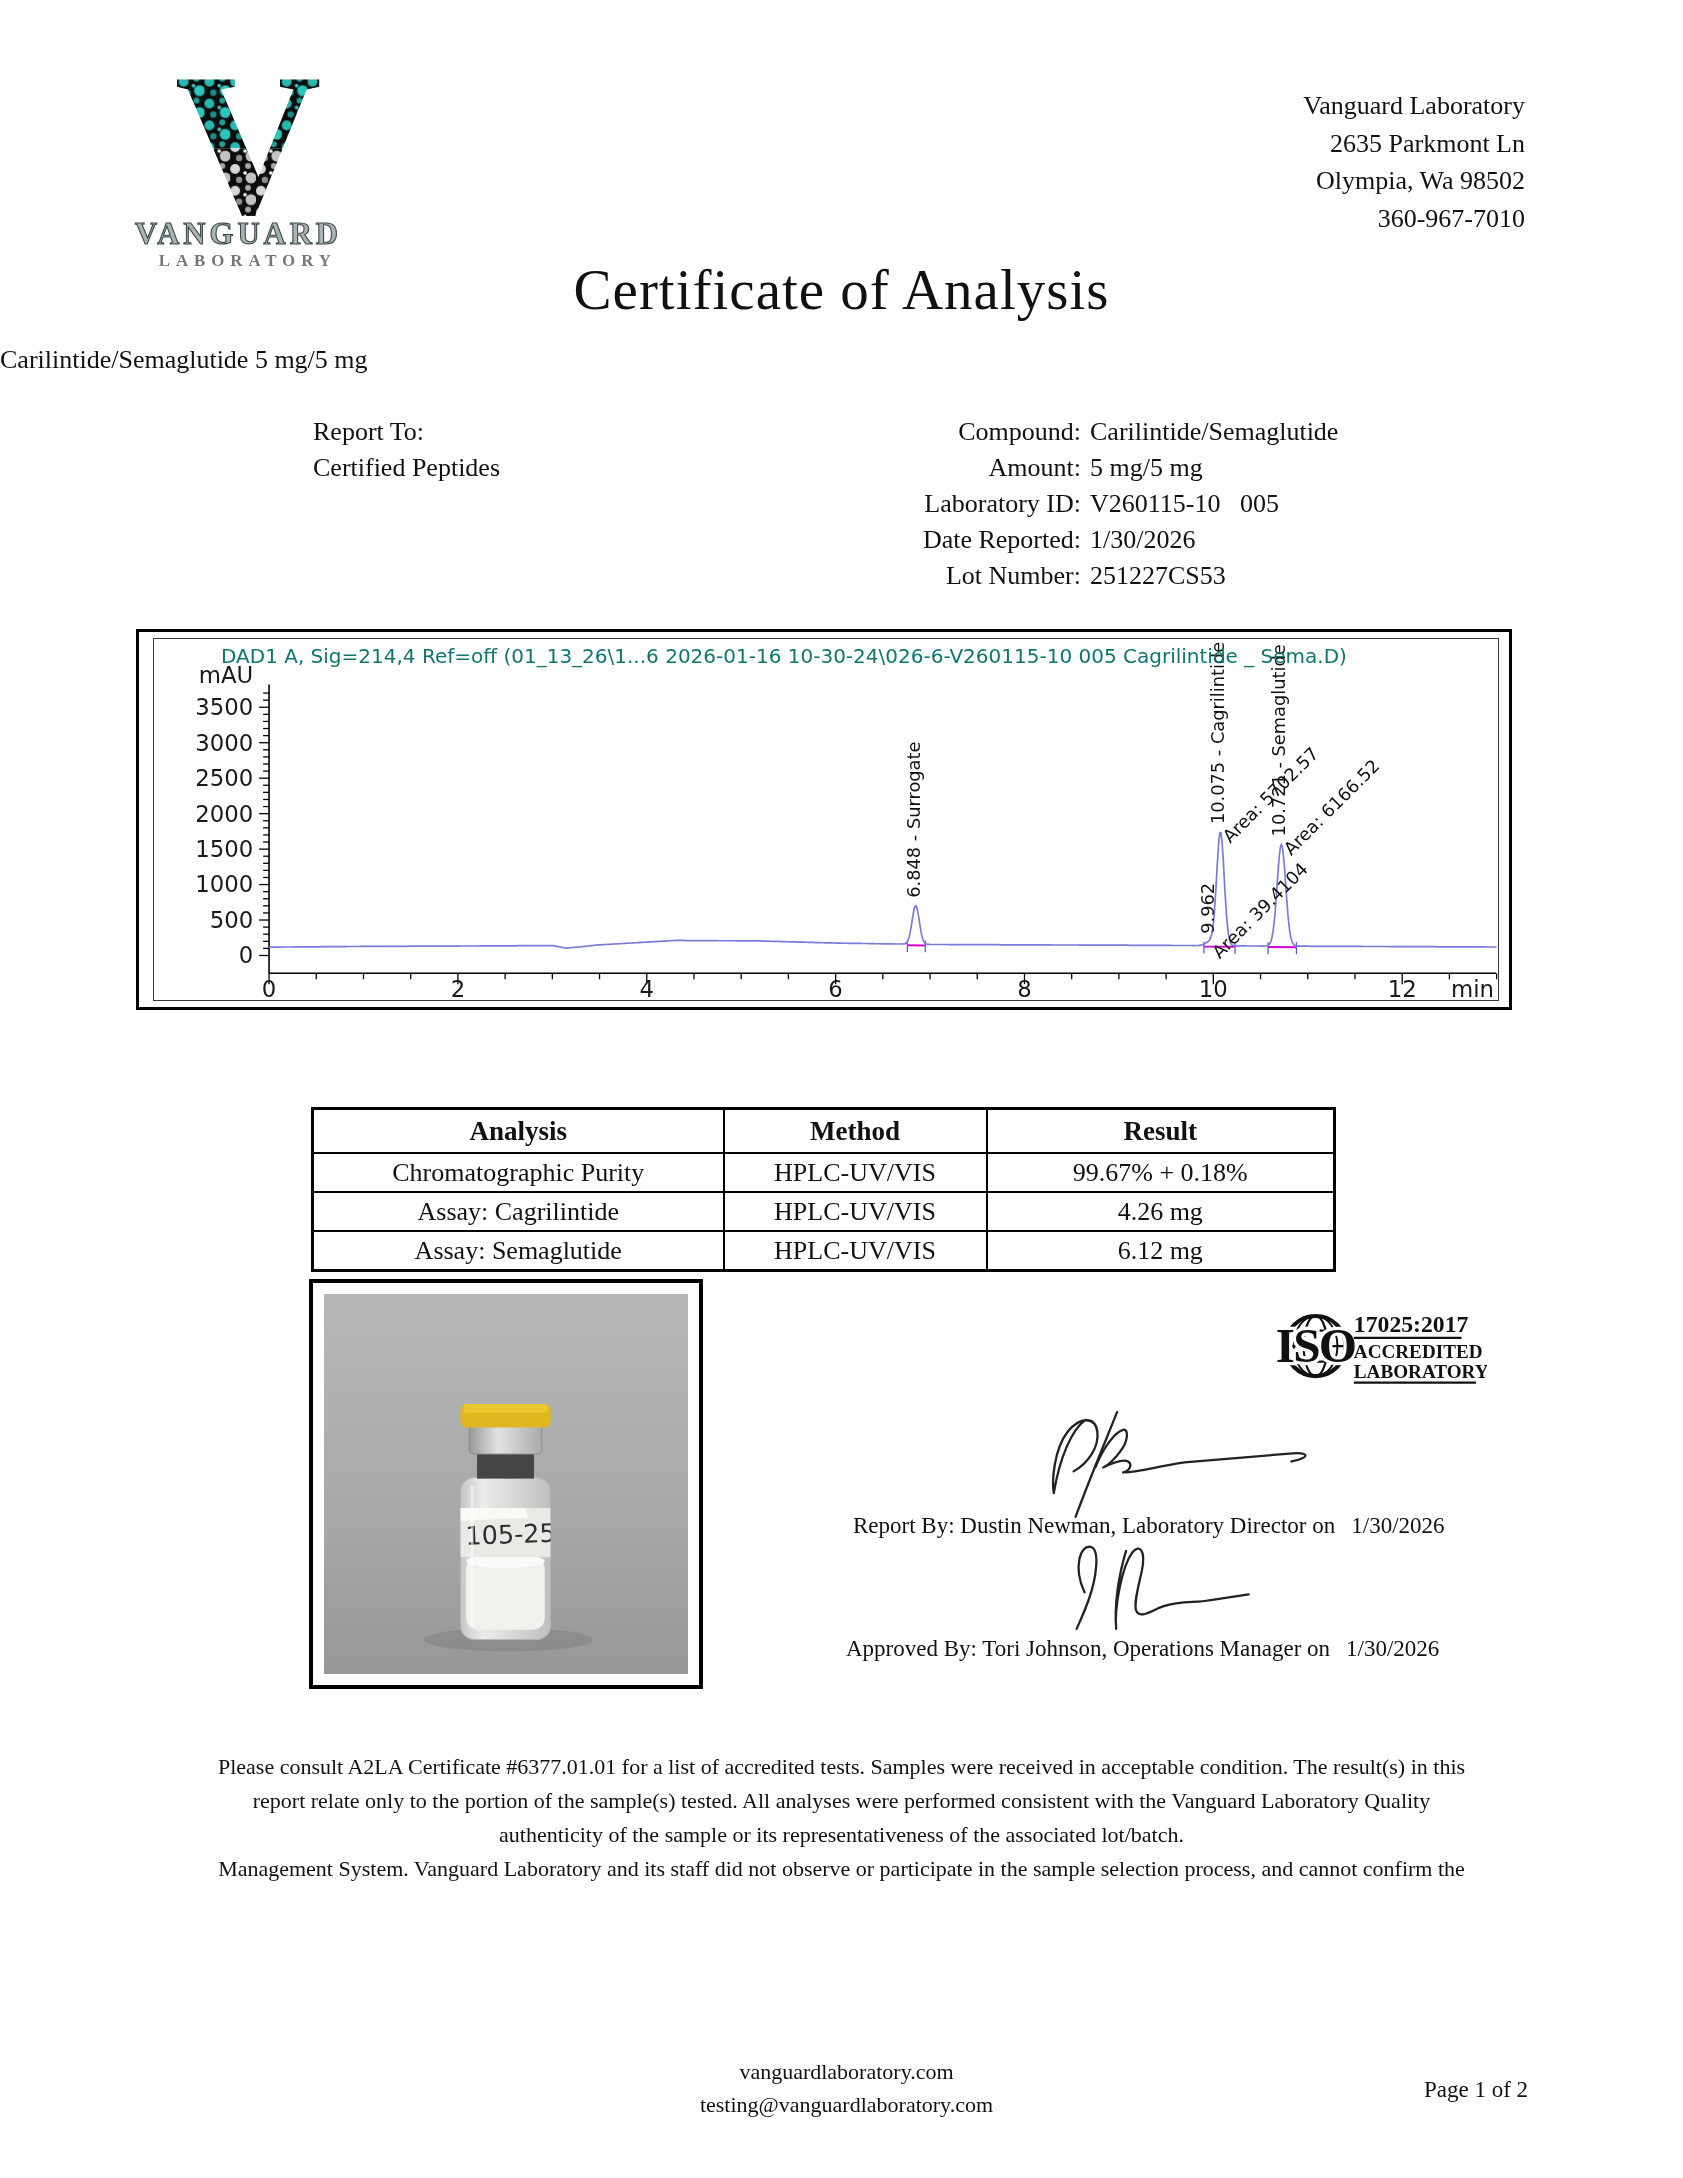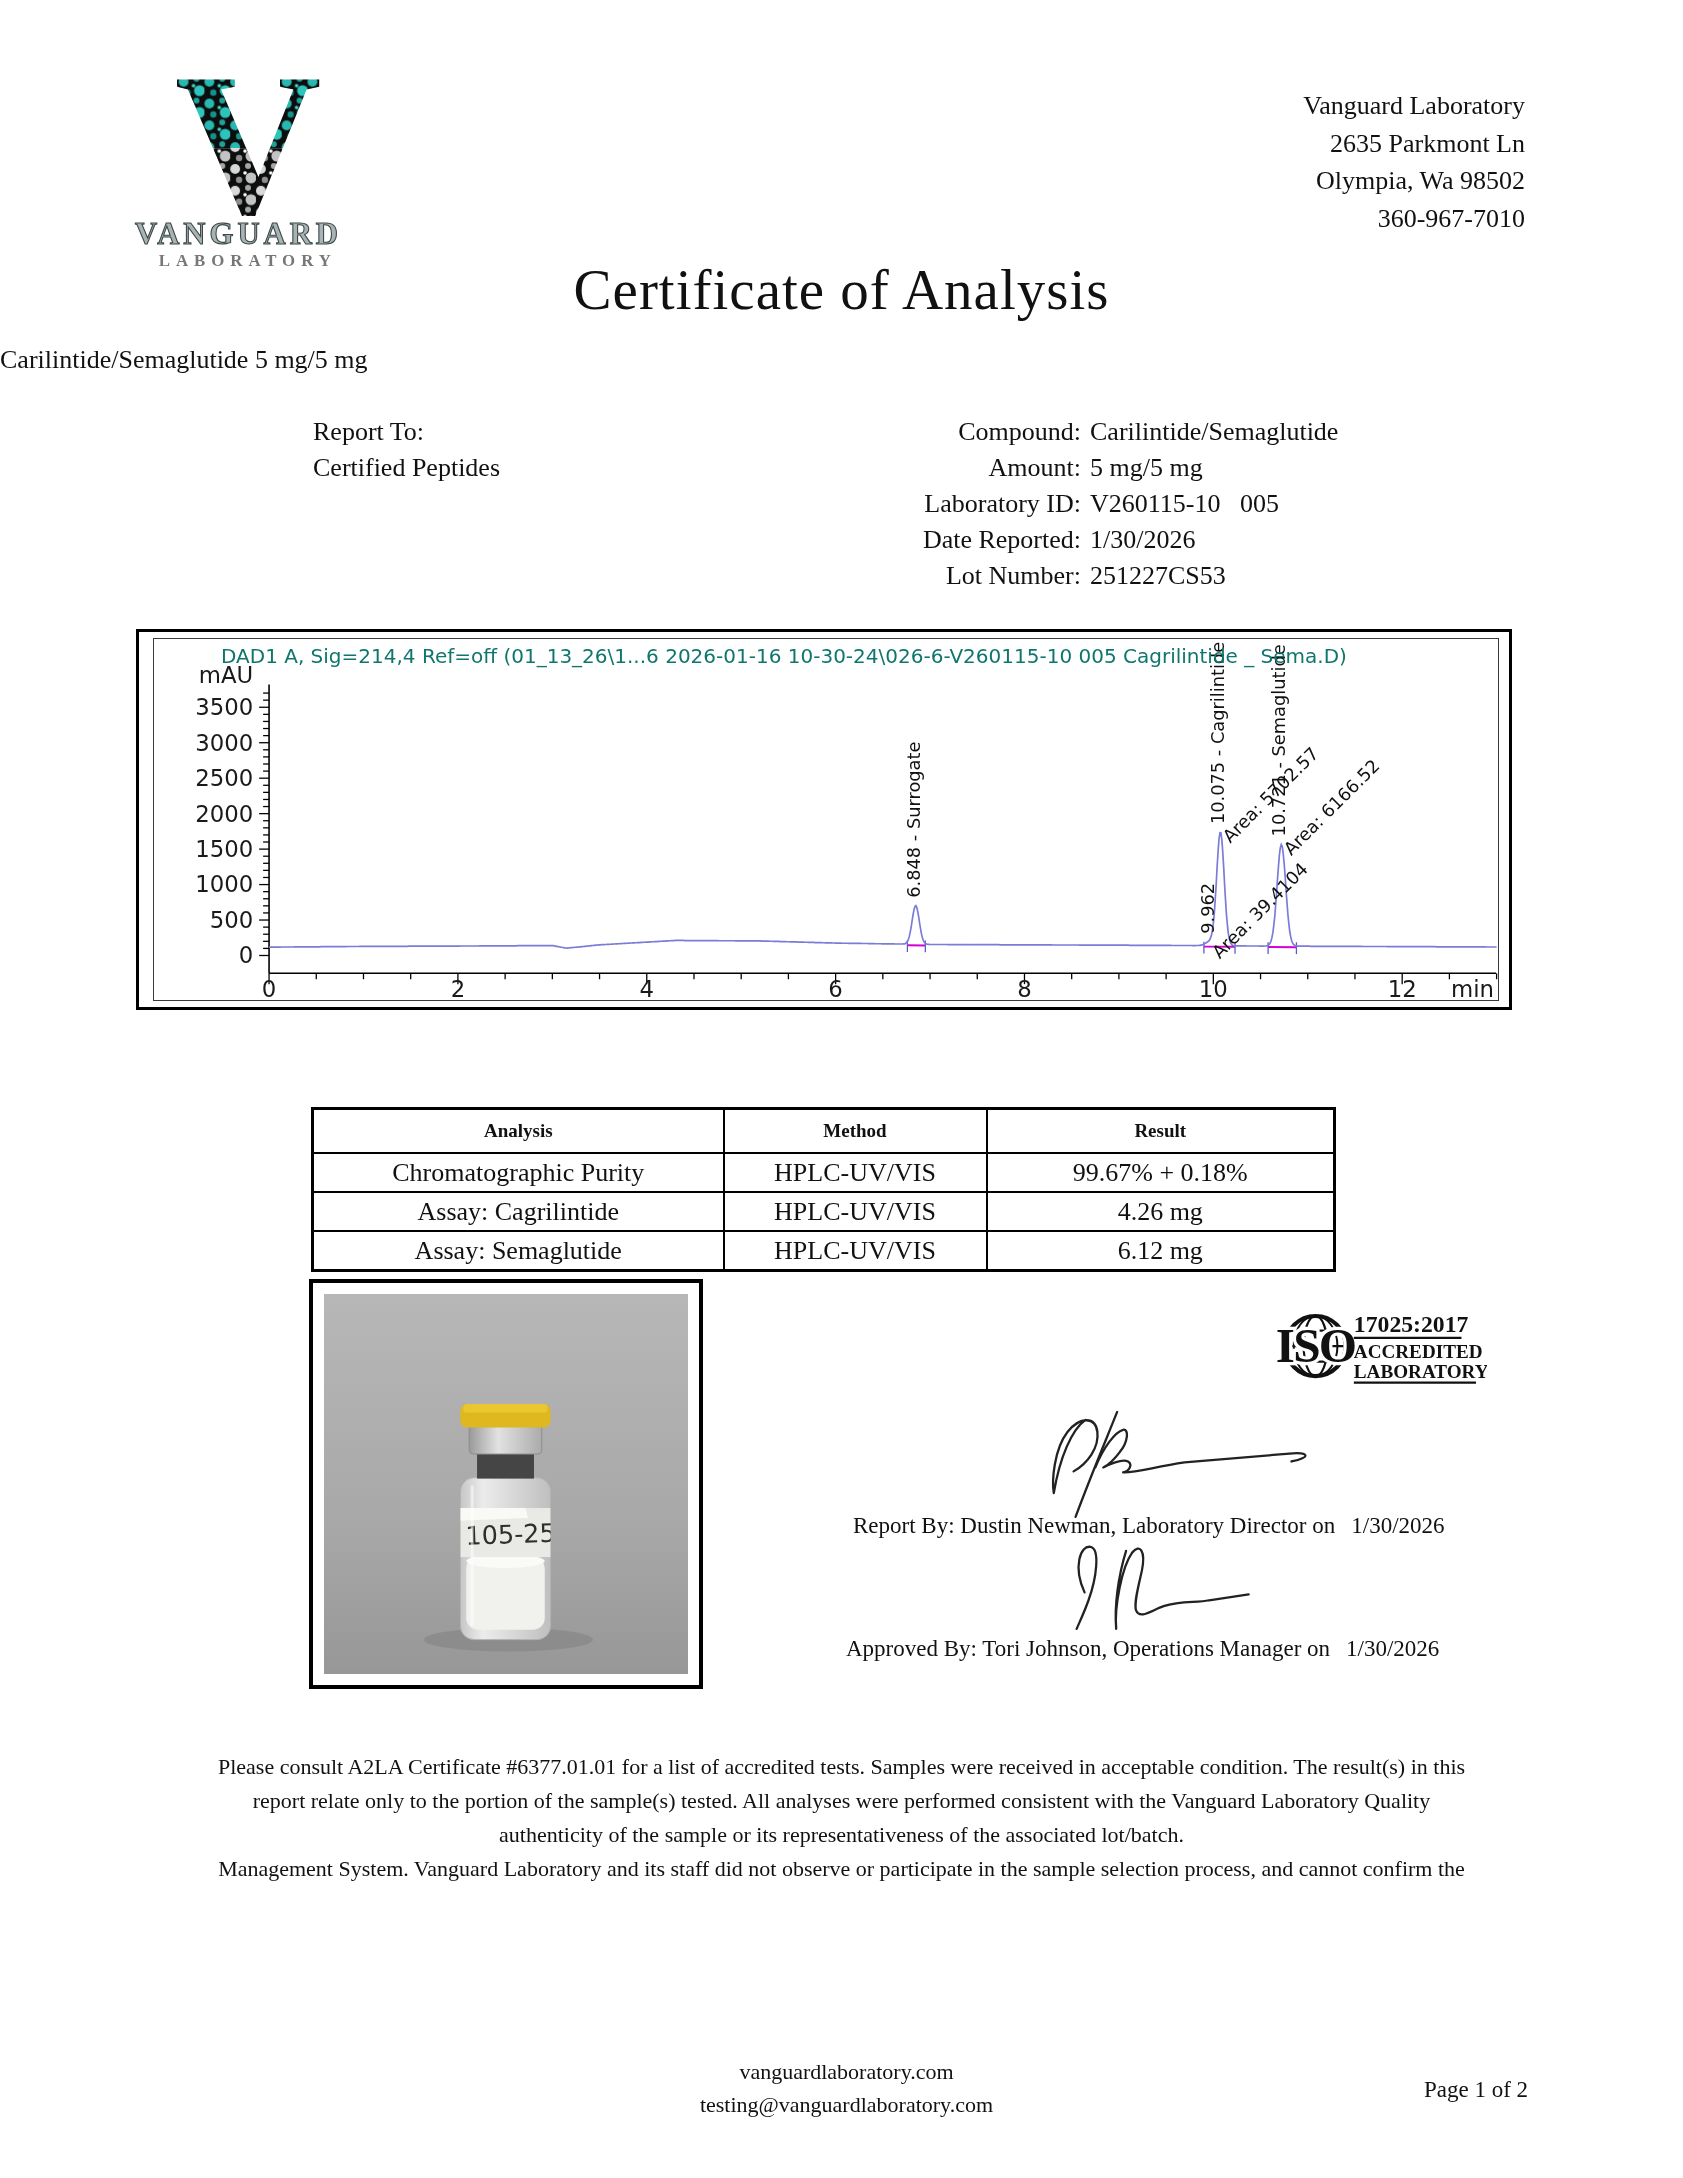--- a/index.html
+++ b/index.html
@@ -25,21 +25,21 @@
   .chart-outer{left:136px;top:629px;width:1376px;height:381px;border:3px solid #000;box-sizing:border-box;background:#fff;}
   .chart-inner{position:absolute;left:14px;top:6px;right:10px;bottom:6px;border:1px solid #3a3a3a;}
   .chart-inner svg{position:absolute;left:0;top:0;width:100%;height:100%;}
   .chart-title{position:absolute;left:67px;top:5px;font-family:"DejaVu Sans",sans-serif;font-size:20px;color:#0f766e;white-space:nowrap;}
   .tick{font-family:"DejaVu Sans",sans-serif;font-size:23px;fill:#1a1a1a;}
   .pklabel{font-family:"DejaVu Sans",sans-serif;font-size:18px;fill:#111;}
 
   
   table.results{left:311px;top:1107px;position:absolute;border-collapse:collapse;font-size:26px;}
   table.results th,table.results td{border:2px solid #000;text-align:center;padding:0;}
-  table.results th{height:42px;font-size:19px;}
+  table.results th{height:42px;font-size:27px;}
   table.results td{height:37px;}
   table.results{border:3px solid #000;}
 
   
   .photo-frame{left:309px;top:1279px;width:394px;height:410px;border:4px solid #000;box-sizing:border-box;background:#fff;padding:11px;}
   .photo-frame svg{display:block;width:100%;height:100%;}
 
   
   .iso{left:1259px;top:1305px;width:228px;height:85px;}
   .sig1{left:1030px;top:1406px;width:317px;height:117px;}

